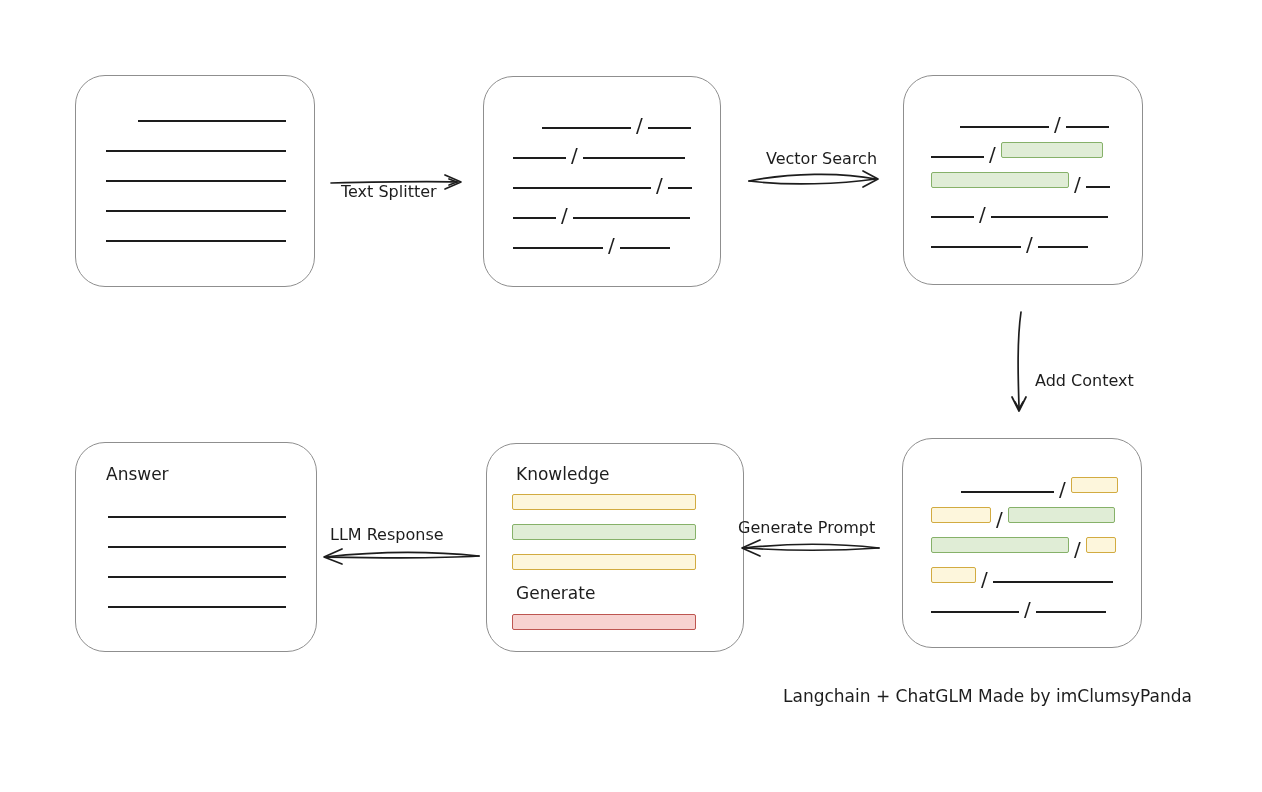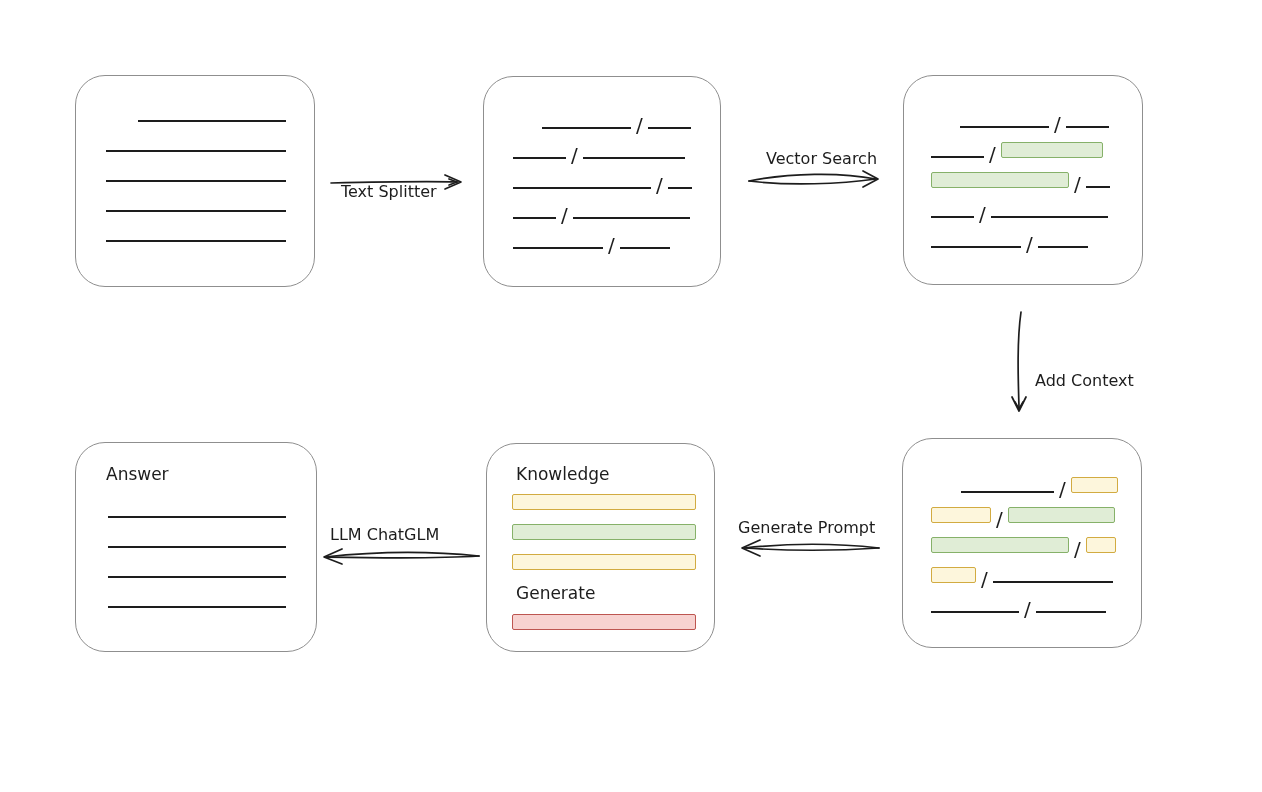--- a/index.html
+++ b/index.html
@@ -140,21 +140,21 @@
           <div class="hline" style="width: 120px;"></div>
         </div>
         <div class="row">
           <div class="hline" style="width: 88px;"></div>
           <div class="slash">/</div>
           <div class="hline" style="width: 70px;"></div>
         </div>
       </div>
   </div>
 
-  <div class="box" style="left:486px;top:443px;width:229px;height:209px;">
+  <div class="box" style="left:486px;top:443px;width:258px;height:209px;">
     <div class="box-label" style="left:29px;top:20px;">Knowledge</div>
     <div class="pbars" style="top:50px;">
         <div class="pbar bar yellow"></div>
         <div class="pbar bar green"></div>
         <div class="pbar bar yellow"></div>
       </div>
     <div class="box-label" style="left:29px;top:139px;">Generate</div>
     <div class="pbars" style="top:170px;">
         <div class="pbar bar red"></div>
       </div>
@@ -203,15 +203,16 @@
       <path d="M479,556 C 430,551 380,551 325,557"></path>
       <path d="M479,556 C 432,559 380,558 325,557"></path>
       <path d="M342,549 L324,557 L342,564"></path>
     </g>
   </svg>
 
   <div class="arrow-label" style="left:341px;top:162px;margin-top:20px;">Text Splitter</div>
   <div class="arrow-label" style="left:766px;top:149px;">Vector Search</div>
   <div class="arrow-label" style="left:1035px;top:353px;margin-top:18px;">Add Context</div>
   <div class="arrow-label" style="left:738px;top:518px;">Generate Prompt</div>
-  <div class="arrow-label" style="left:330px;top:525px;">LLM ChatGLM</div>
-
+  <div class="arrow-label" style="left:330px;top:525px;">LLM Response</div>
+
+  <div class="caption">Langchain + ChatGLM Made by imClumsyPanda</div>
 </div>
 
 </body></html>

